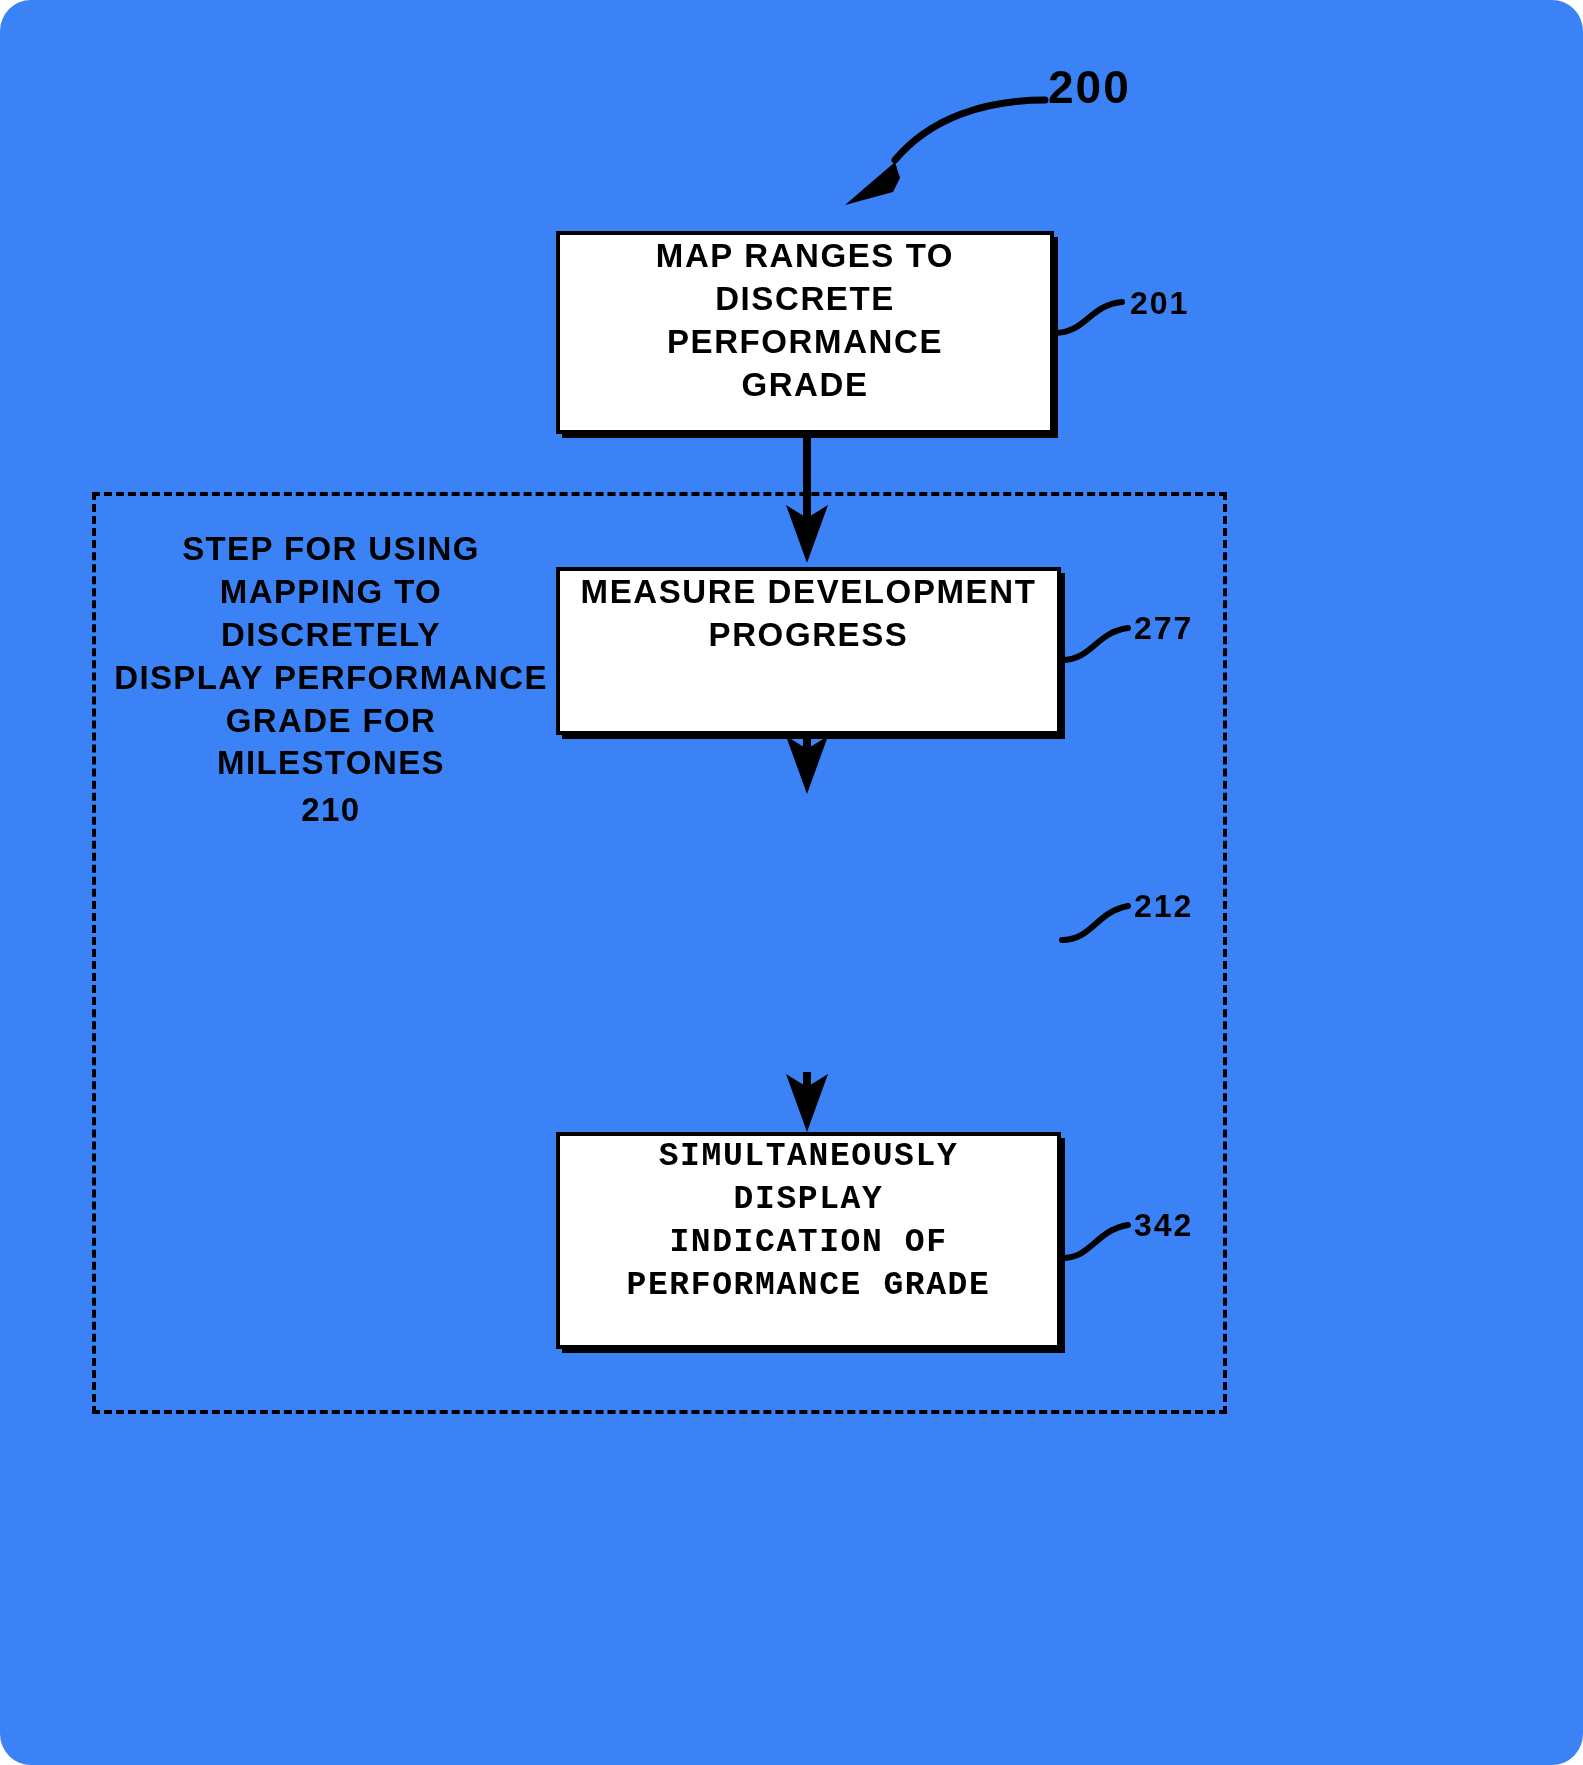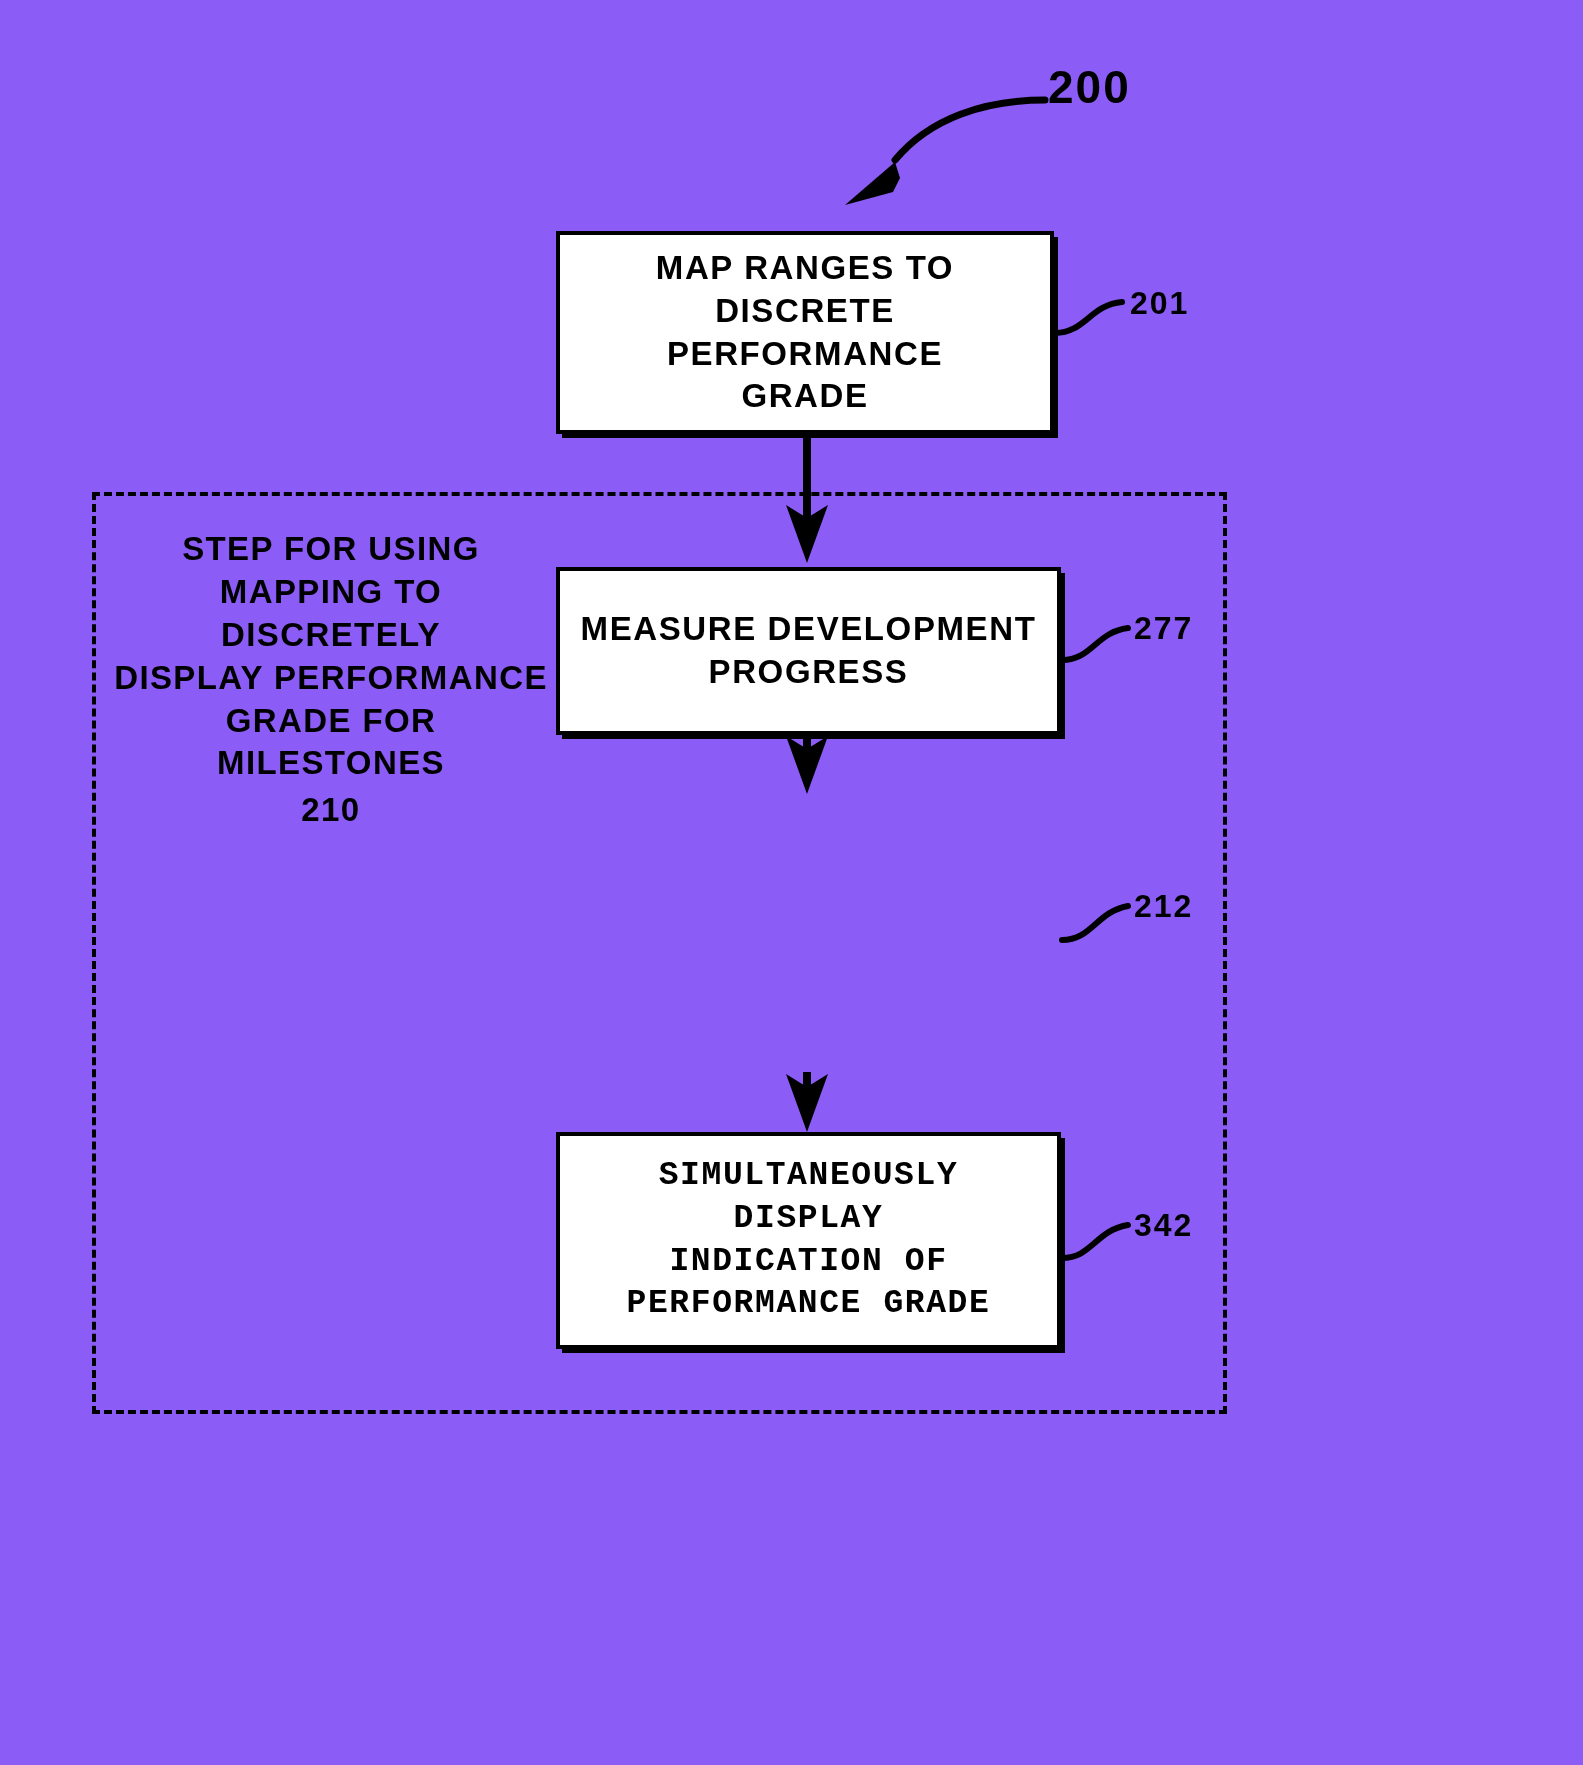--- a/index.html
+++ b/index.html
@@ -8,22 +8,23 @@
     padding: 0;
     background: #ffffff;
   }
   body {
     font-family: "Liberation Sans", sans-serif;
   }
   #page {
     position: relative;
     width: 1583px;
     height: 1765px;
-    background: #8b5cf6;
+    background: #3b82f6;
     overflow: hidden;
+    border-radius: 31px;
   }
 
   
   #fig-ref-200 {
     position: absolute;
     left: 1048px;
     top: 60px;
     font-size: 46px;
     font-weight: 700;
     letter-spacing: 2px;
@@ -50,21 +51,21 @@
     box-sizing: border-box;
   }
 
   
   .proc-box {
     position: absolute;
     box-sizing: border-box;
     background: #ffffff;
     border: 4px solid #000000;
     display: flex;
-    align-items: center;
+    align-items: flex-start;
     justify-content: center;
     text-align: center;
     color: #000000;
     font-family: "Liberation Sans", sans-serif;
     font-weight: 700;
     font-size: 33px;
     line-height: 1.30;
     letter-spacing: 1.6px;
     box-shadow: 5px 5px 0 -1px #000000;
   }

